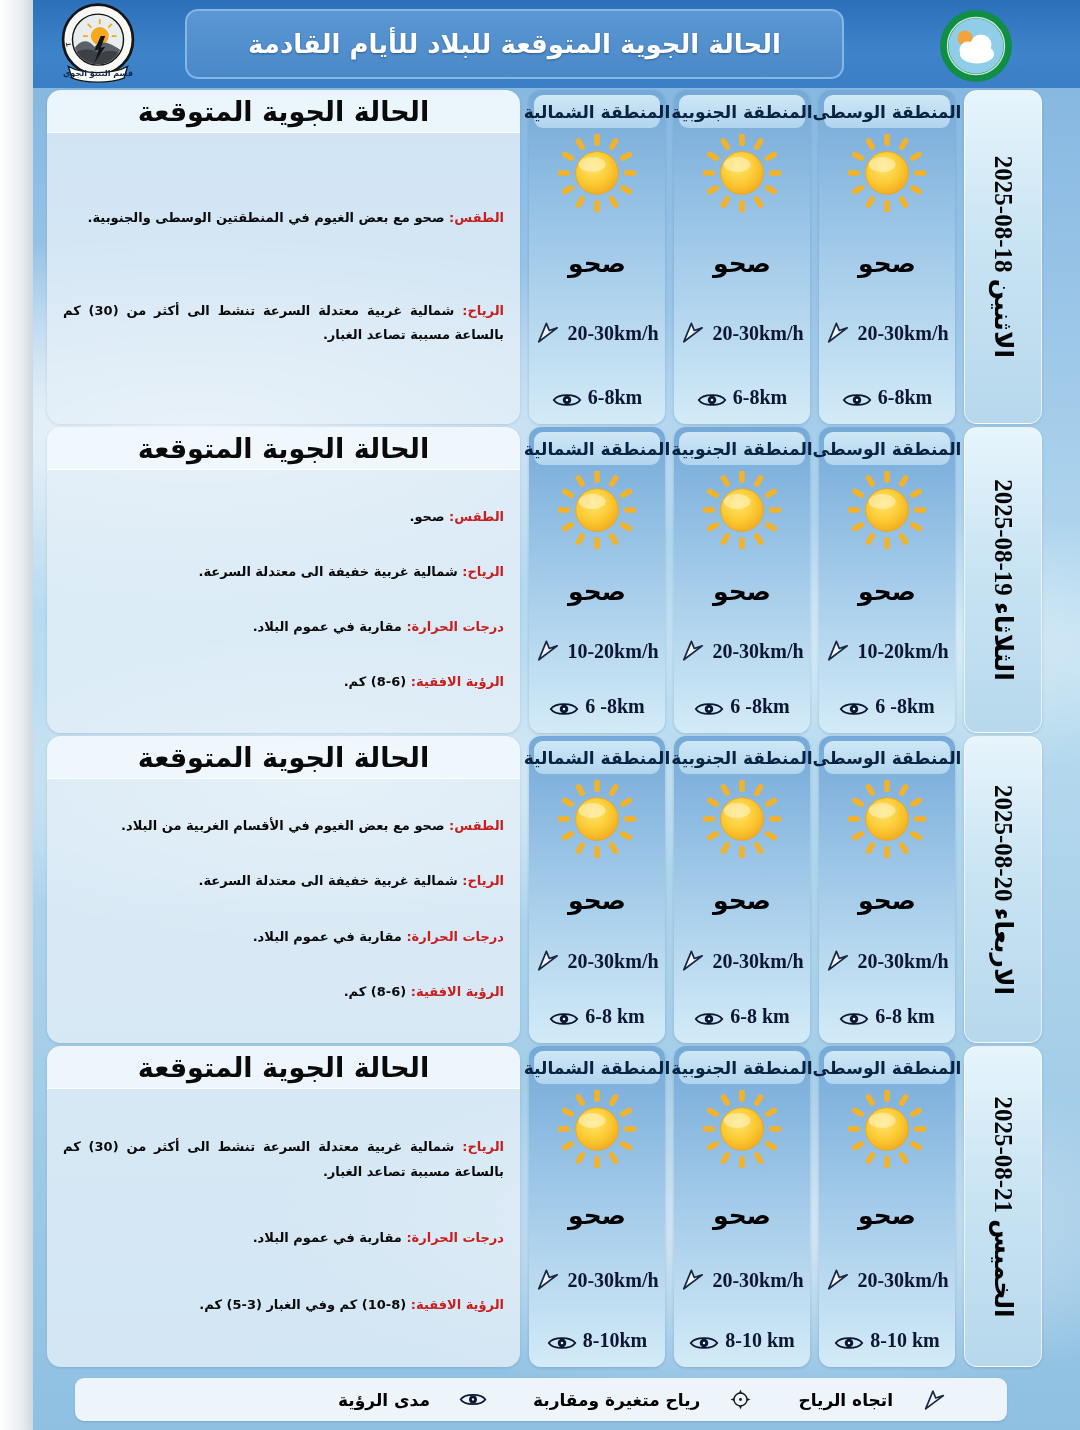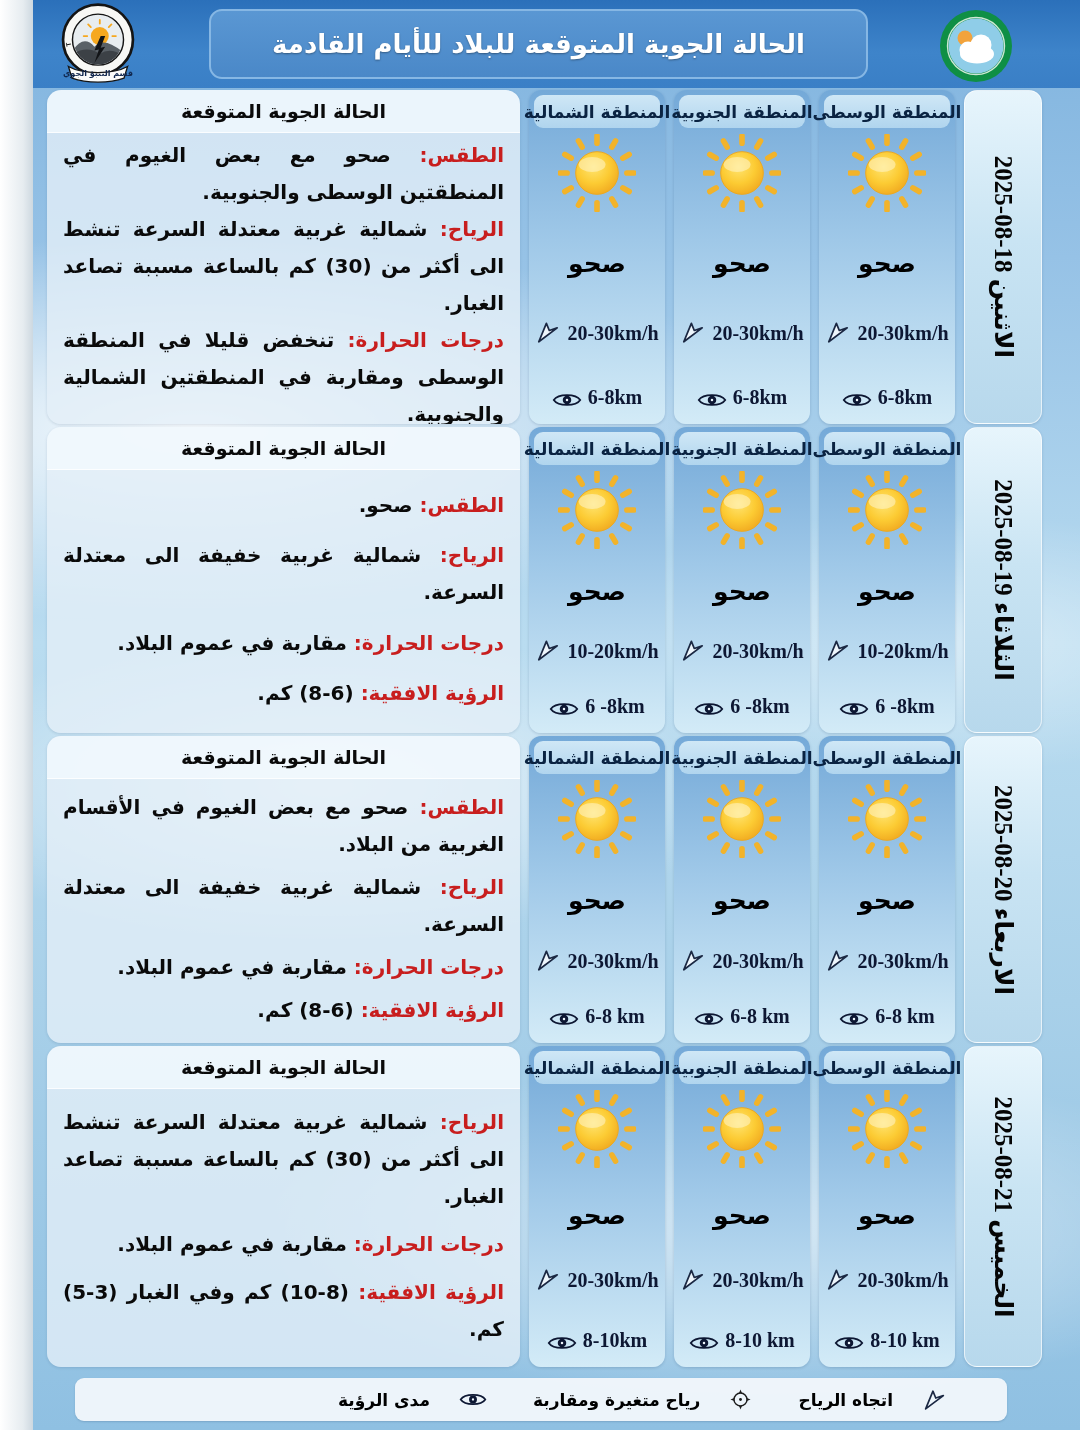--- a/index.html
+++ b/index.html
@@ -20,21 +20,21 @@
   }
   
   .header{
     position:absolute;left:0;top:0;width:100%;height:88px;
     background:linear-gradient(180deg,#2b70ba,#3e84ca 60%,#3a7fc6);
   }
   .title-box{
     position:absolute;left:185px;top:9px;width:655px;height:66px;
     background:linear-gradient(180deg,#5a97d3,#4a88c8);
     border:2px solid #86b7e4;border-radius:13px;
-    display:flex;align-items:center;justify-content:center;margin-left:24px;
+    display:flex;align-items:center;justify-content:center;
   }
   .title-box .t{
     color:#fff;font-size:26px;font-weight:bold;letter-spacing:0.5px;
     text-shadow:0 1px 2px rgba(0,0,0,0.35);
   }
   .logo-dept{position:absolute;left:46px;top:2px;width:104px;height:86px;}
   .logo-org{position:absolute;right:66px;top:8px;width:76px;height:76px;}
   
   .rows{
     position:absolute;left:33px;top:88px;width:1047px;
@@ -94,29 +94,29 @@
   .arrow-ic{width:26px;height:26px;}
   .eye-ic{width:30px;height:18px;}
   
   .tb{
     border-radius:14px;overflow:hidden;display:flex;flex-direction:column;
     box-shadow:0 1px 3px rgba(30,60,100,0.15);
   }
   .tb-head{
     flex:0 0 42px;background:rgba(240,248,253,0.95);
     display:flex;align-items:center;justify-content:center;
-    font-size:19px;font-weight:bold;color:#0a0a0a;
+    font-size:27px;font-weight:bold;color:#0a0a0a;
     border-bottom:1px solid rgba(255,255,255,0.8);
   }
   .tb-body{
     flex:1;background:rgba(227,239,248,0.80);
     padding:4px 16px 8px;display:flex;flex-direction:column;justify-content:space-evenly;
   }
   .tb-body p{
-    margin:0;font-size:20px;font-weight:700;color:#0a0a0a;
+    margin:0;font-size:13px;font-weight:700;color:#0a0a0a;
     line-height:1.85;text-align:justify;
   }
   .lbl{color:#c81e1e;}
   
   .legend-bar{
     position:absolute;bottom:9px;left:75px;right:73px;height:43px;
     background:rgba(242,247,251,0.95);border-radius:9px;
     display:flex;align-items:center;direction:rtl;gap:46px;
     padding-right:60px;box-sizing:border-box;
     box-shadow:0 1px 2px rgba(30,60,100,0.2);
@@ -288,21 +288,20 @@
               </svg>
             <span class="val">6-8km</span>
           </div>
         </div>
       </div>
       <div class="tb">
         <div class="tb-head">الحالة الجوية المتوقعة</div>
         <div class="tb-body">
           <p><span class="lbl">الطقس:</span> <span>صحو مع بعض الغيوم في المنطقتين الوسطى والجنوبية.</span></p>
           <p><span class="lbl">الرياح:</span> <span>شمالية غربية معتدلة السرعة تنشط الى أكثر من (30) كم بالساعة مسببة تصاعد الغبار.</span></p>
-          <p><span class="lbl">درجات الحرارة:</span> <span>تنخفض قليلا في المنطقة الوسطى ومقاربة في المنطقتين الشمالية والجنوبية.</span></p>
 
         </div>
       </div>
     </section>
 
     <section class="day-row r2">
       <div class="day-strip">
         <div class="day-label">الثلاثاء 19-08-2025</div>
       </div>
       <div class="region-card">

